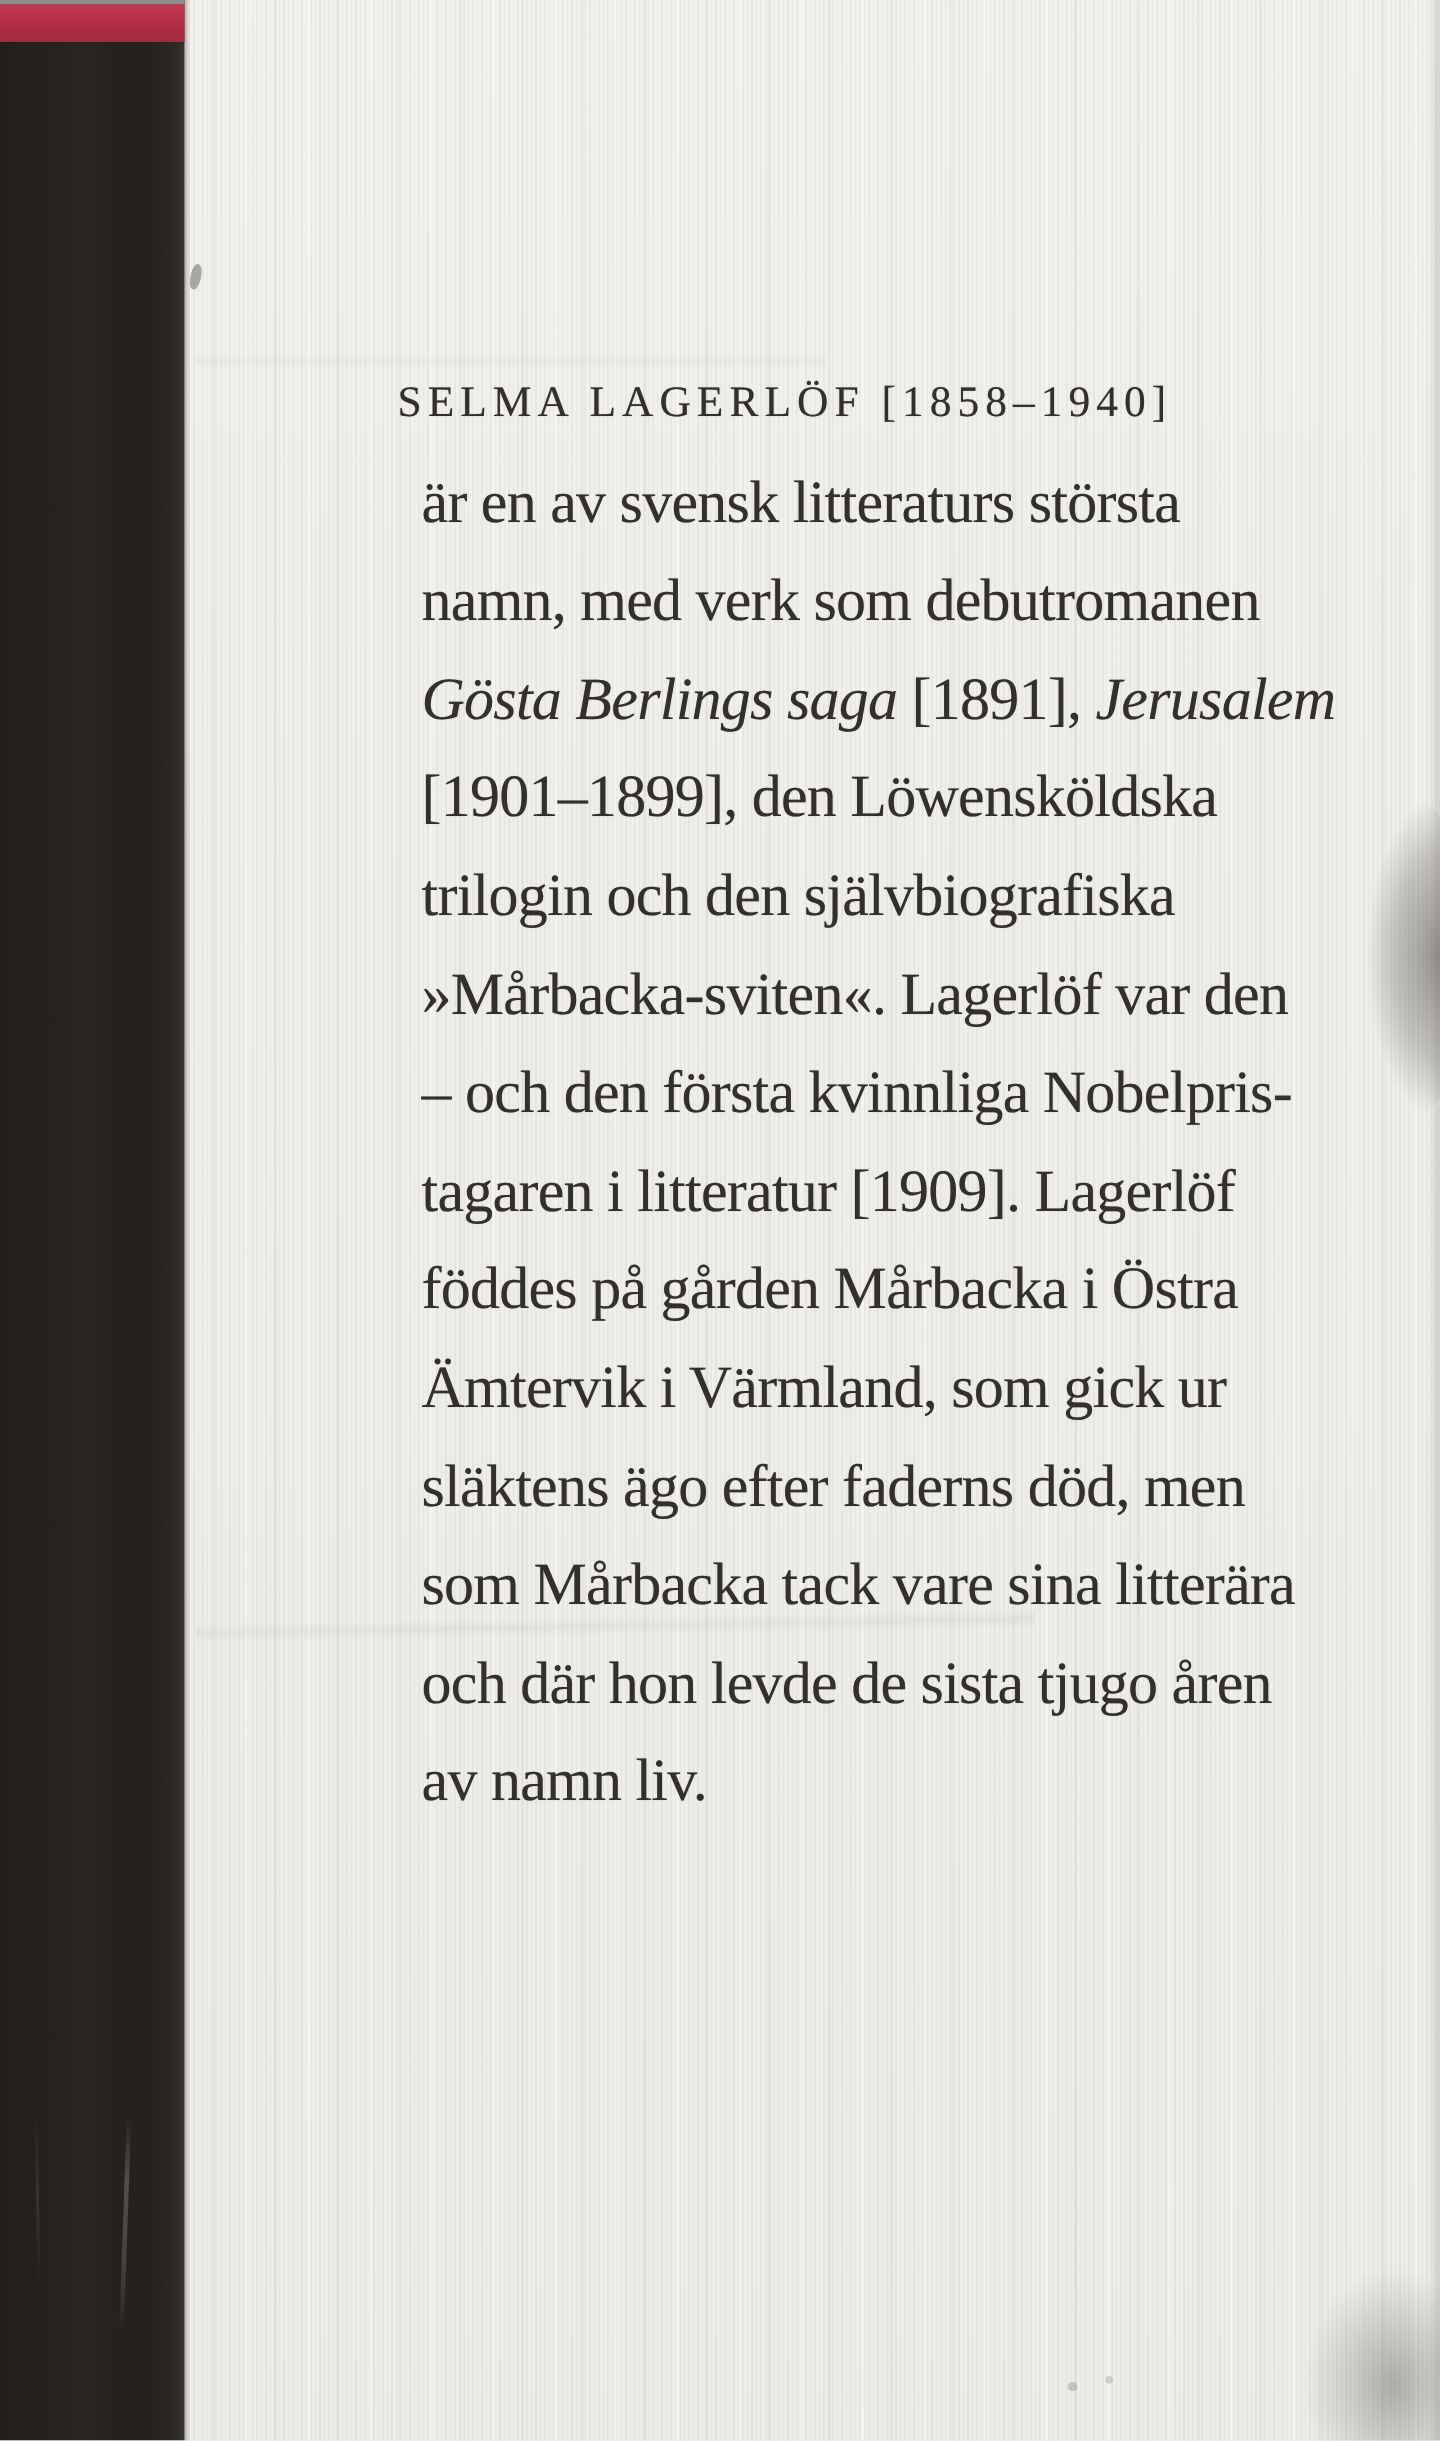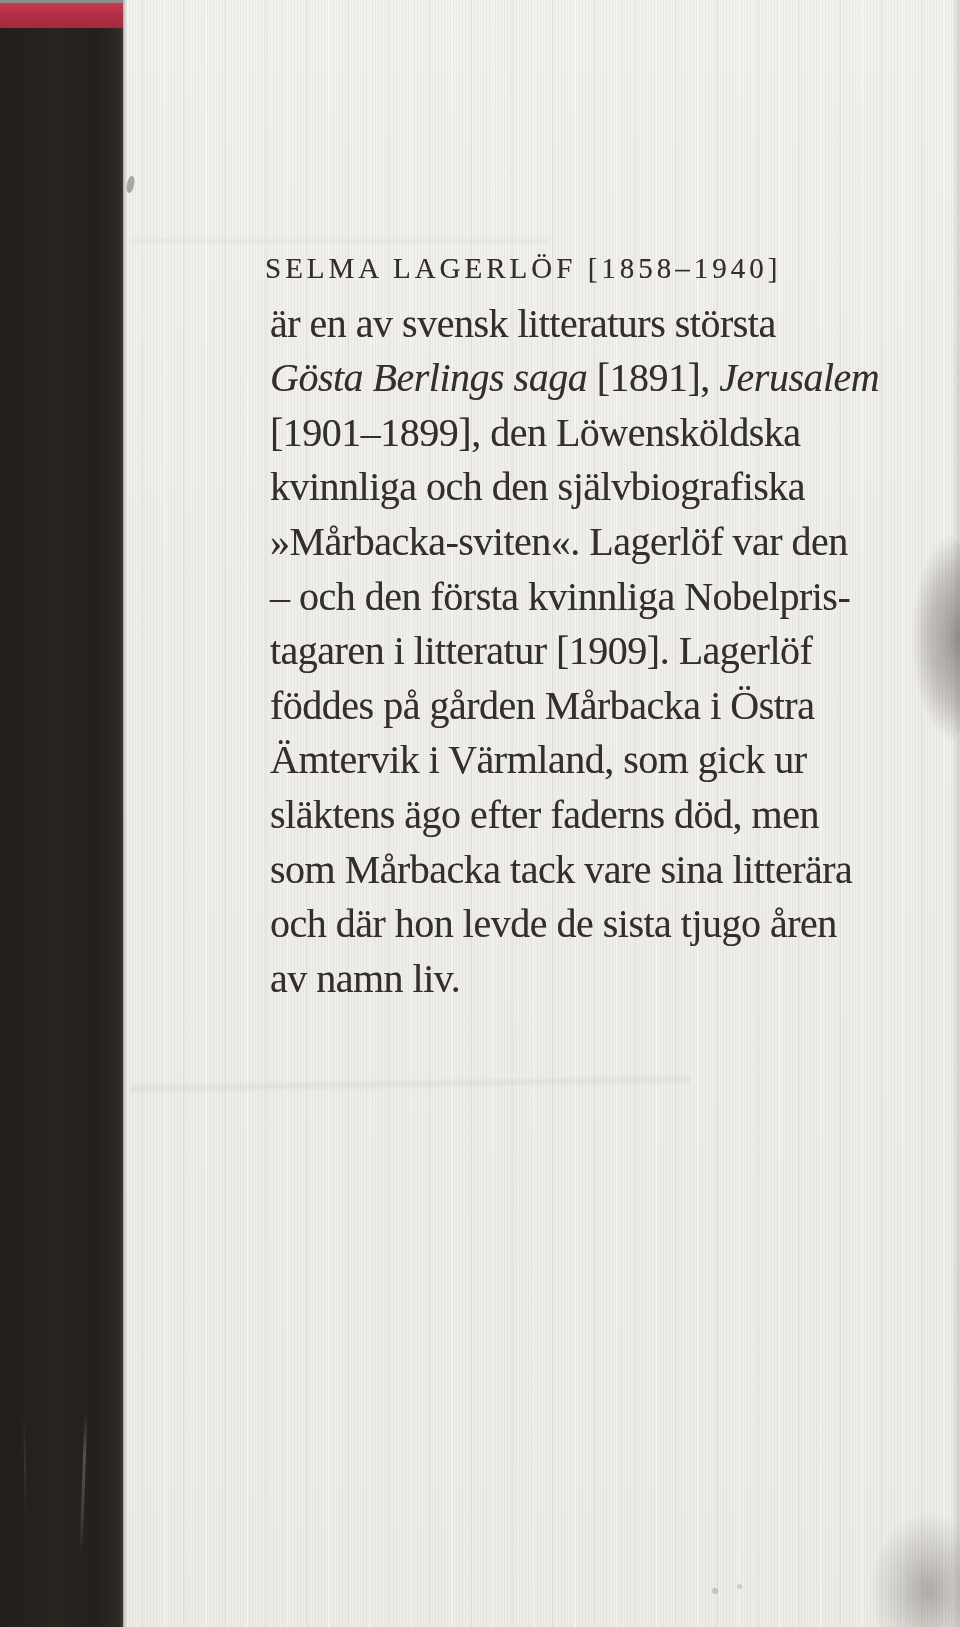--- a/index.html
+++ b/index.html
@@ -76,21 +76,21 @@
   .text-block{
     position:absolute;left:265px;top:244px;color:var(--ink);
     text-rendering:optimizeLegibility;
   }
   .heading{
     margin:0;font-size:29px;letter-spacing:4px;line-height:49.6px;
     white-space:nowrap;font-weight:500;
     text-shadow:0 0 0.6px rgba(51,48,43,0.55);
   }
   .line{
-    margin:5px;font-size:40px;letter-spacing:-0.5px;line-height:49.6px;
+    margin:16px;font-size:40px;letter-spacing:-0.5px;line-height:49.6px;
     white-space:pre;font-weight:400;
     text-shadow:0 0 0.6px rgba(51,48,43,0.45);
   }
   .it{font-style:italic;}
 </style>
 </head>
 <body>
 
 <div class="scan">
   <div class="paper"></div>
@@ -109,23 +109,24 @@
   <div class="spine-edge"></div>
 
   <div class="speck speck-1"></div>
   <div class="speck speck-2"></div>
   <div class="speck speck-3"></div>
 
   <div class="text-block">
     <p class="heading">SELMA LAGERLÖF [1858–1940]</p>
     <div id="flap-body">
         <p class="line"><span>är en av svensk litteraturs största</span></p>
+        <p class="line"><span>namn, med verk som debutromanen</span></p>
         <p class="line"><span class="it">Gösta Berlings saga</span><span> [1891], </span><span class="it">Jerusalem</span></p>
         <p class="line"><span>[1901–1899], den Löwensköldska</span></p>
-        <p class="line"><span>kvinnliga och den självbiografiska</span></p>
+        <p class="line"><span>trilogin och den självbiografiska</span></p>
         <p class="line"><span>»Mårbacka-sviten«. Lagerlöf var den</span></p>
         <p class="line"><span>– och den första kvinnliga Nobelpris-</span></p>
         <p class="line"><span>tagaren i litteratur [1909]. Lagerlöf</span></p>
         <p class="line"><span>föddes på gården Mårbacka i Östra</span></p>
         <p class="line"><span>Ämtervik i Värmland, som gick ur</span></p>
         <p class="line"><span>släktens ägo efter faderns död, men</span></p>
         <p class="line"><span>som Mårbacka tack vare sina litterära</span></p>
         <p class="line"><span>och där hon levde de sista tjugo åren</span></p>
         <p class="line"><span>av namn liv.</span></p>
       </div>

